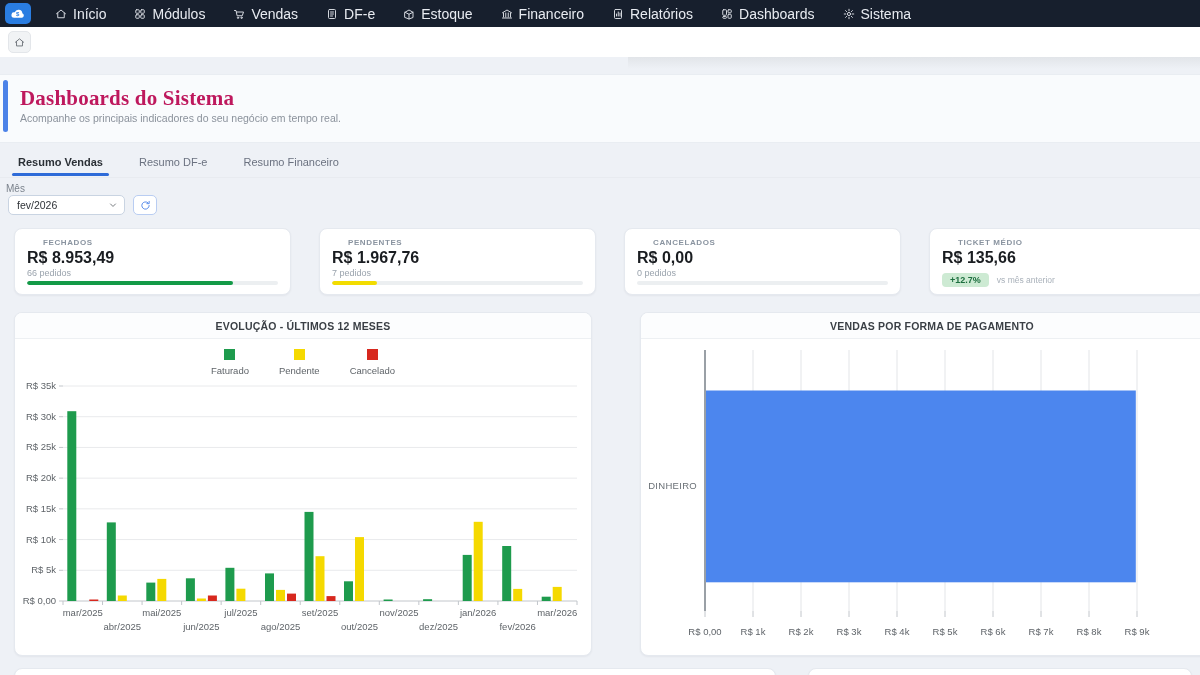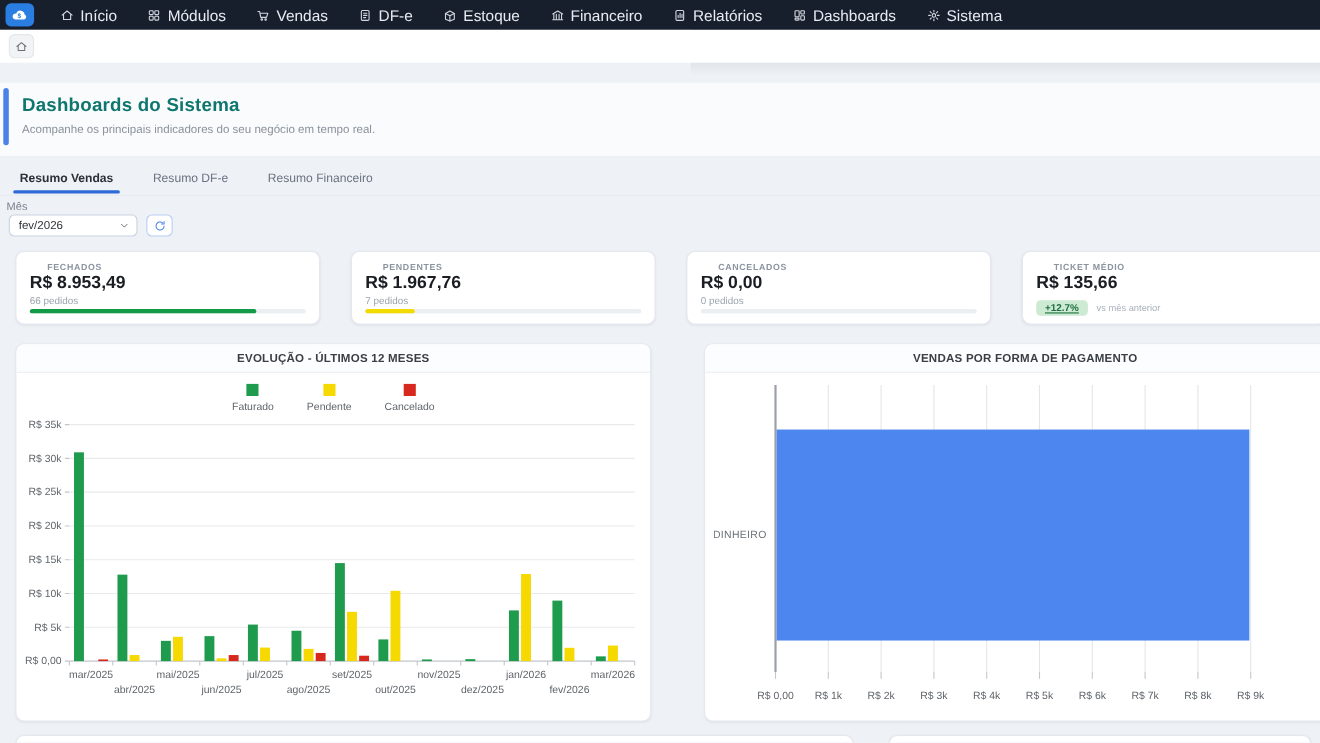--- a/index.html
+++ b/index.html
@@ -24,22 +24,22 @@
     display:flex; align-items:center; justify-content:center; color:#6a7076; cursor:pointer; }
   .toolbar-shadow-region { position:absolute; left:628px; top:27px; width:572px; height:42px;
     background:linear-gradient(180deg,#838a94 0%, #a9aeb6 25%, #dfe2e6 65%, #eef1f6 100%);
     z-index:5; }
 
   
   .content-strip { position:absolute; left:0; top:74px; width:1200px; height:69px;
     background:#f9fbfd; border-top:1px solid #e9edf2; border-bottom:1px solid #e9edf2; }
   .accent-pill { position:absolute; left:3px; top:80px; width:5px; height:52px;
     background:#4c82e8; border-radius:4px; }
-  .page-title { position:absolute; left:20px; top:86px; font-size:17px; font-weight:bold;
-    color:#0f766e; letter-spacing:.2px; }
+  .page-title { position:absolute; left:20px; top:86px; font-size:21px; font-weight:bold;
+    color:#be185d; letter-spacing:.2px;font-family:Liberation Serif, serif; }
   .page-subtitle { position:absolute; left:20px; top:112px; font-size:10.5px; color:#8b929c; }
 
   
   .tabs { position:absolute; left:8px; top:152px; display:flex; gap:16px; }
   .tab { position:relative; padding:4px 10px 8px; font-size:11px; color:#6b7280; cursor:pointer; }
   .tab.active { color:#2b3036; font-weight:bold; }
   .tab.active .tab-underline { position:absolute; left:4px; right:4px; bottom:0;
     height:3px; border-radius:2px; background:#2e6bd8; }
   .tabs-divider { position:absolute; left:0; top:177px; width:1200px; height:1px; background:#e8ebf0; }
 
@@ -59,21 +59,21 @@
     grid-template-columns:repeat(4,277px); gap:28px; }
   .kpi-card { width:277px; height:67px; background:#fff; border:1px solid #e5e9ef;
     border-radius:8px; box-shadow:0 1px 2px rgba(16,24,40,.05); padding:9px 12px 0; position:relative; }
   .kpi-label { font-size:8px; font-weight:bold; letter-spacing:.6px; color:#8a94a0;padding-left:16px; }
   .kpi-value { font-size:16px; font-weight:bold; color:#1a1d21; margin-top:2px; }
   .kpi-sub { font-size:9px; color:#9aa3ad; margin-top:1px; }
   .kpi-track { position:absolute; left:12px; right:12px; bottom:9px; height:4px;
     background:#eceff1; border-radius:2px; overflow:hidden; }
   .kpi-fill { height:100%; border-radius:2px; }
   .kpi-badge-row { position:absolute; left:12px; bottom:7px; display:flex; align-items:center; gap:8px; }
-  .kpi-badge { font-size:9px; font-weight:bold; padding:2px 8px; border-radius:4px;text-decoration:underline; }
+  .kpi-badge { font-size:9px; font-weight:bold; padding:2px 8px; border-radius:4px; }
   .kpi-badge-note { font-size:8.5px; color:#a9b1ba; }
 
   
   .chart-card { position:absolute; top:312px; background:#fff; border:1px solid #e5e9ef;
     border-radius:8px; box-shadow:0 1px 2px rgba(16,24,40,.05); height:344px; overflow:hidden; }
   #evolution-card { left:14px; width:578px; }
   #payment-card { left:640px; width:584px; }
   .chart-card-header { height:26px; line-height:26px; padding:0 12px; font-size:10.5px;
     font-weight:bold; color:#3a3f45; letter-spacing:.2px; border-bottom:1px solid #edf0f3;
     background:#fcfdfe;text-align:center; }

